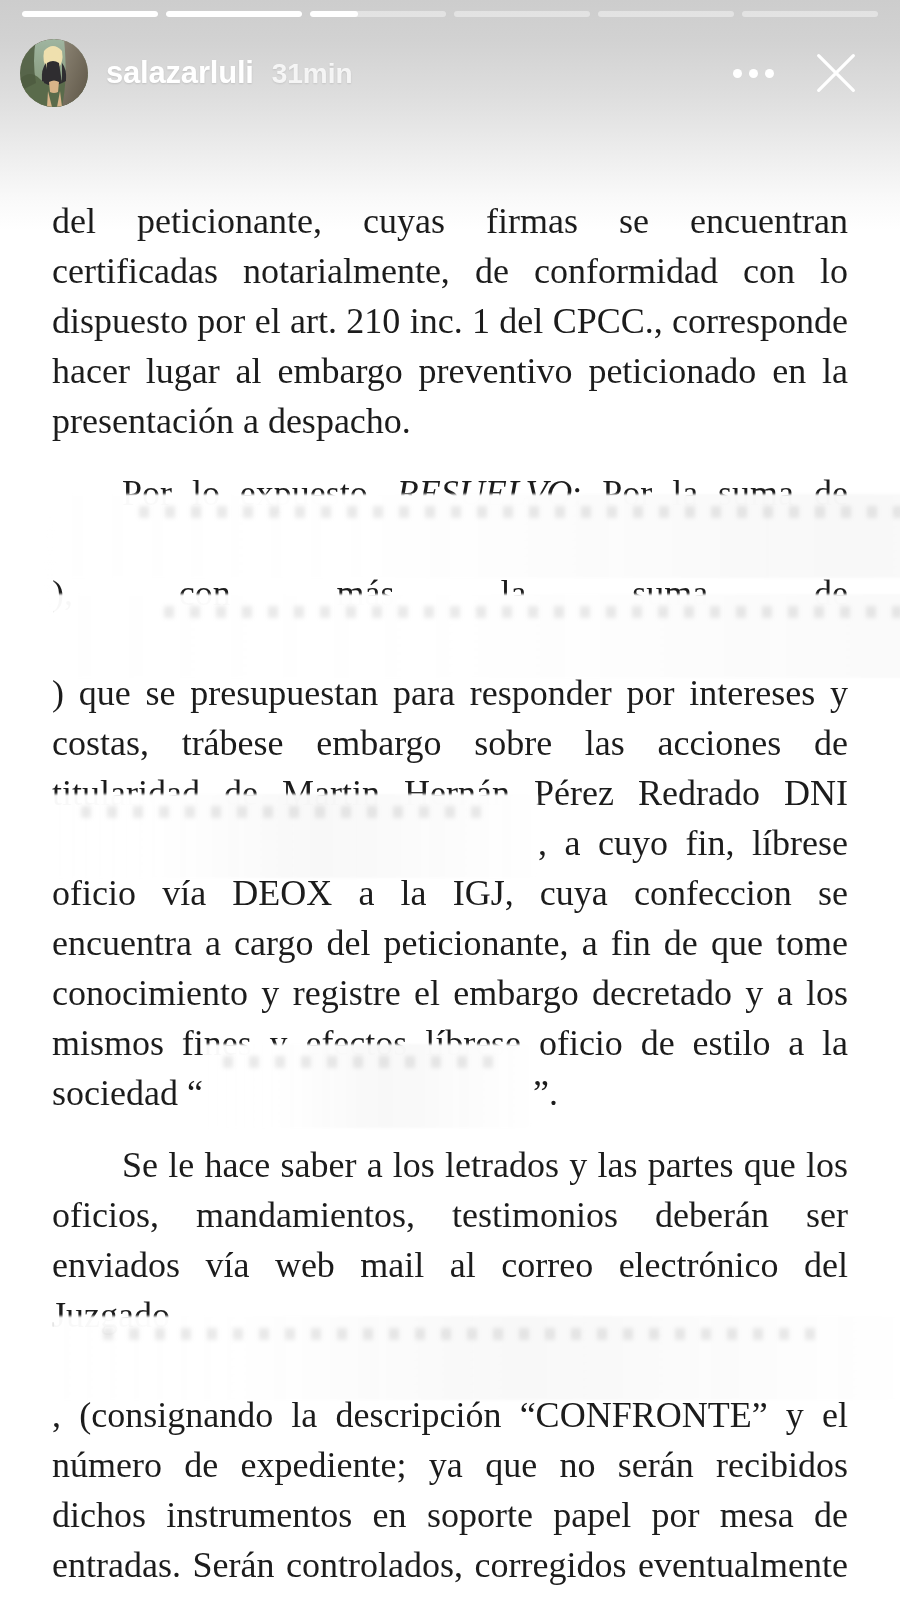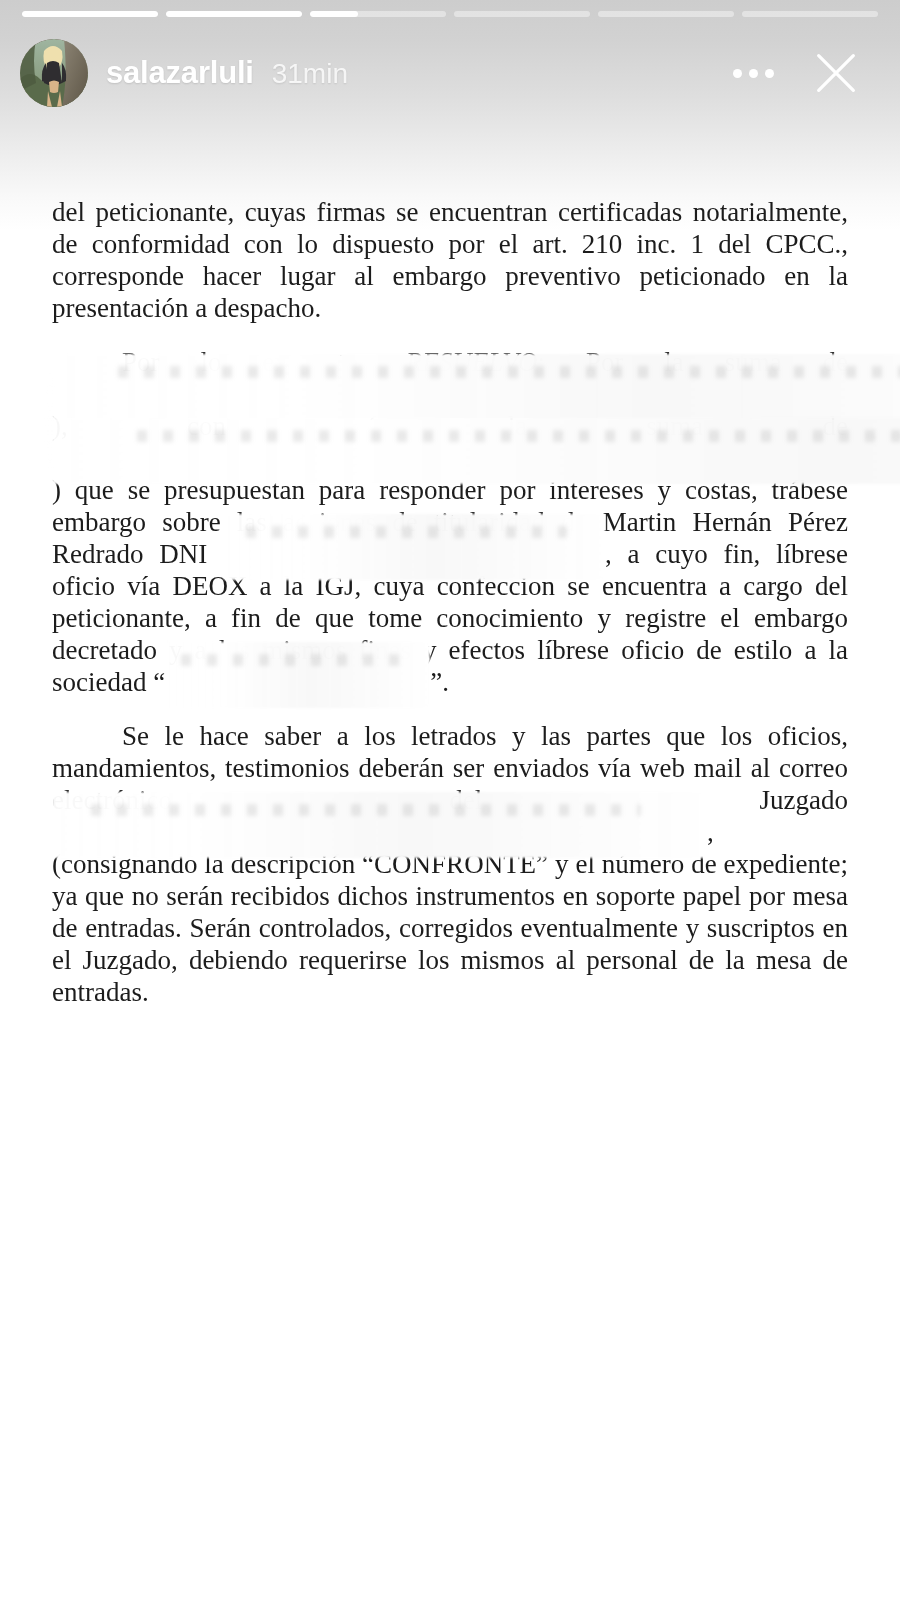--- a/index.html
+++ b/index.html
@@ -70,21 +70,21 @@
     font-family:"Liberation Sans", sans-serif;
     font-size:31px;
     font-weight:700;
     letter-spacing:-0.2px;
     text-shadow:0 1px 2px rgba(0,0,0,0.12);
   }
   .timeago{
     color:rgba(255,255,255,0.82);
     font-family:"Liberation Sans", sans-serif;
     font-size:28px;
-    font-weight:400;
+    font-weight:700;
     margin-left:18px;
     text-shadow:0 1px 2px rgba(0,0,0,0.10);
   }
 
   .hdr-actions{
     display:flex; align-items:center; gap:34px;
     margin-right:18px;
   }
   .dots-icon{
     display:flex; align-items:center; gap:7px;
@@ -101,22 +101,22 @@
     position:absolute;
     top:196px; left:0;
     width:900px; height:1404px;
     background:transparent;
     padding:0 52px;
     z-index:10;
   }
   .doc-p{
     color:#1c1c1c;
     font-family:"Liberation Serif", serif;
-    font-size:27px;
-    line-height:32px;
+    font-size:36px;
+    line-height:50px;
     text-align:justify;
     text-justify:inter-word;
     margin-bottom:0;
     -webkit-font-smoothing:antialiased;
   }
   .doc-p.indent{ text-indent:70px; margin-top:22px; }
   .doc-p em{ font-style:italic; }
 
   
   .redact{

